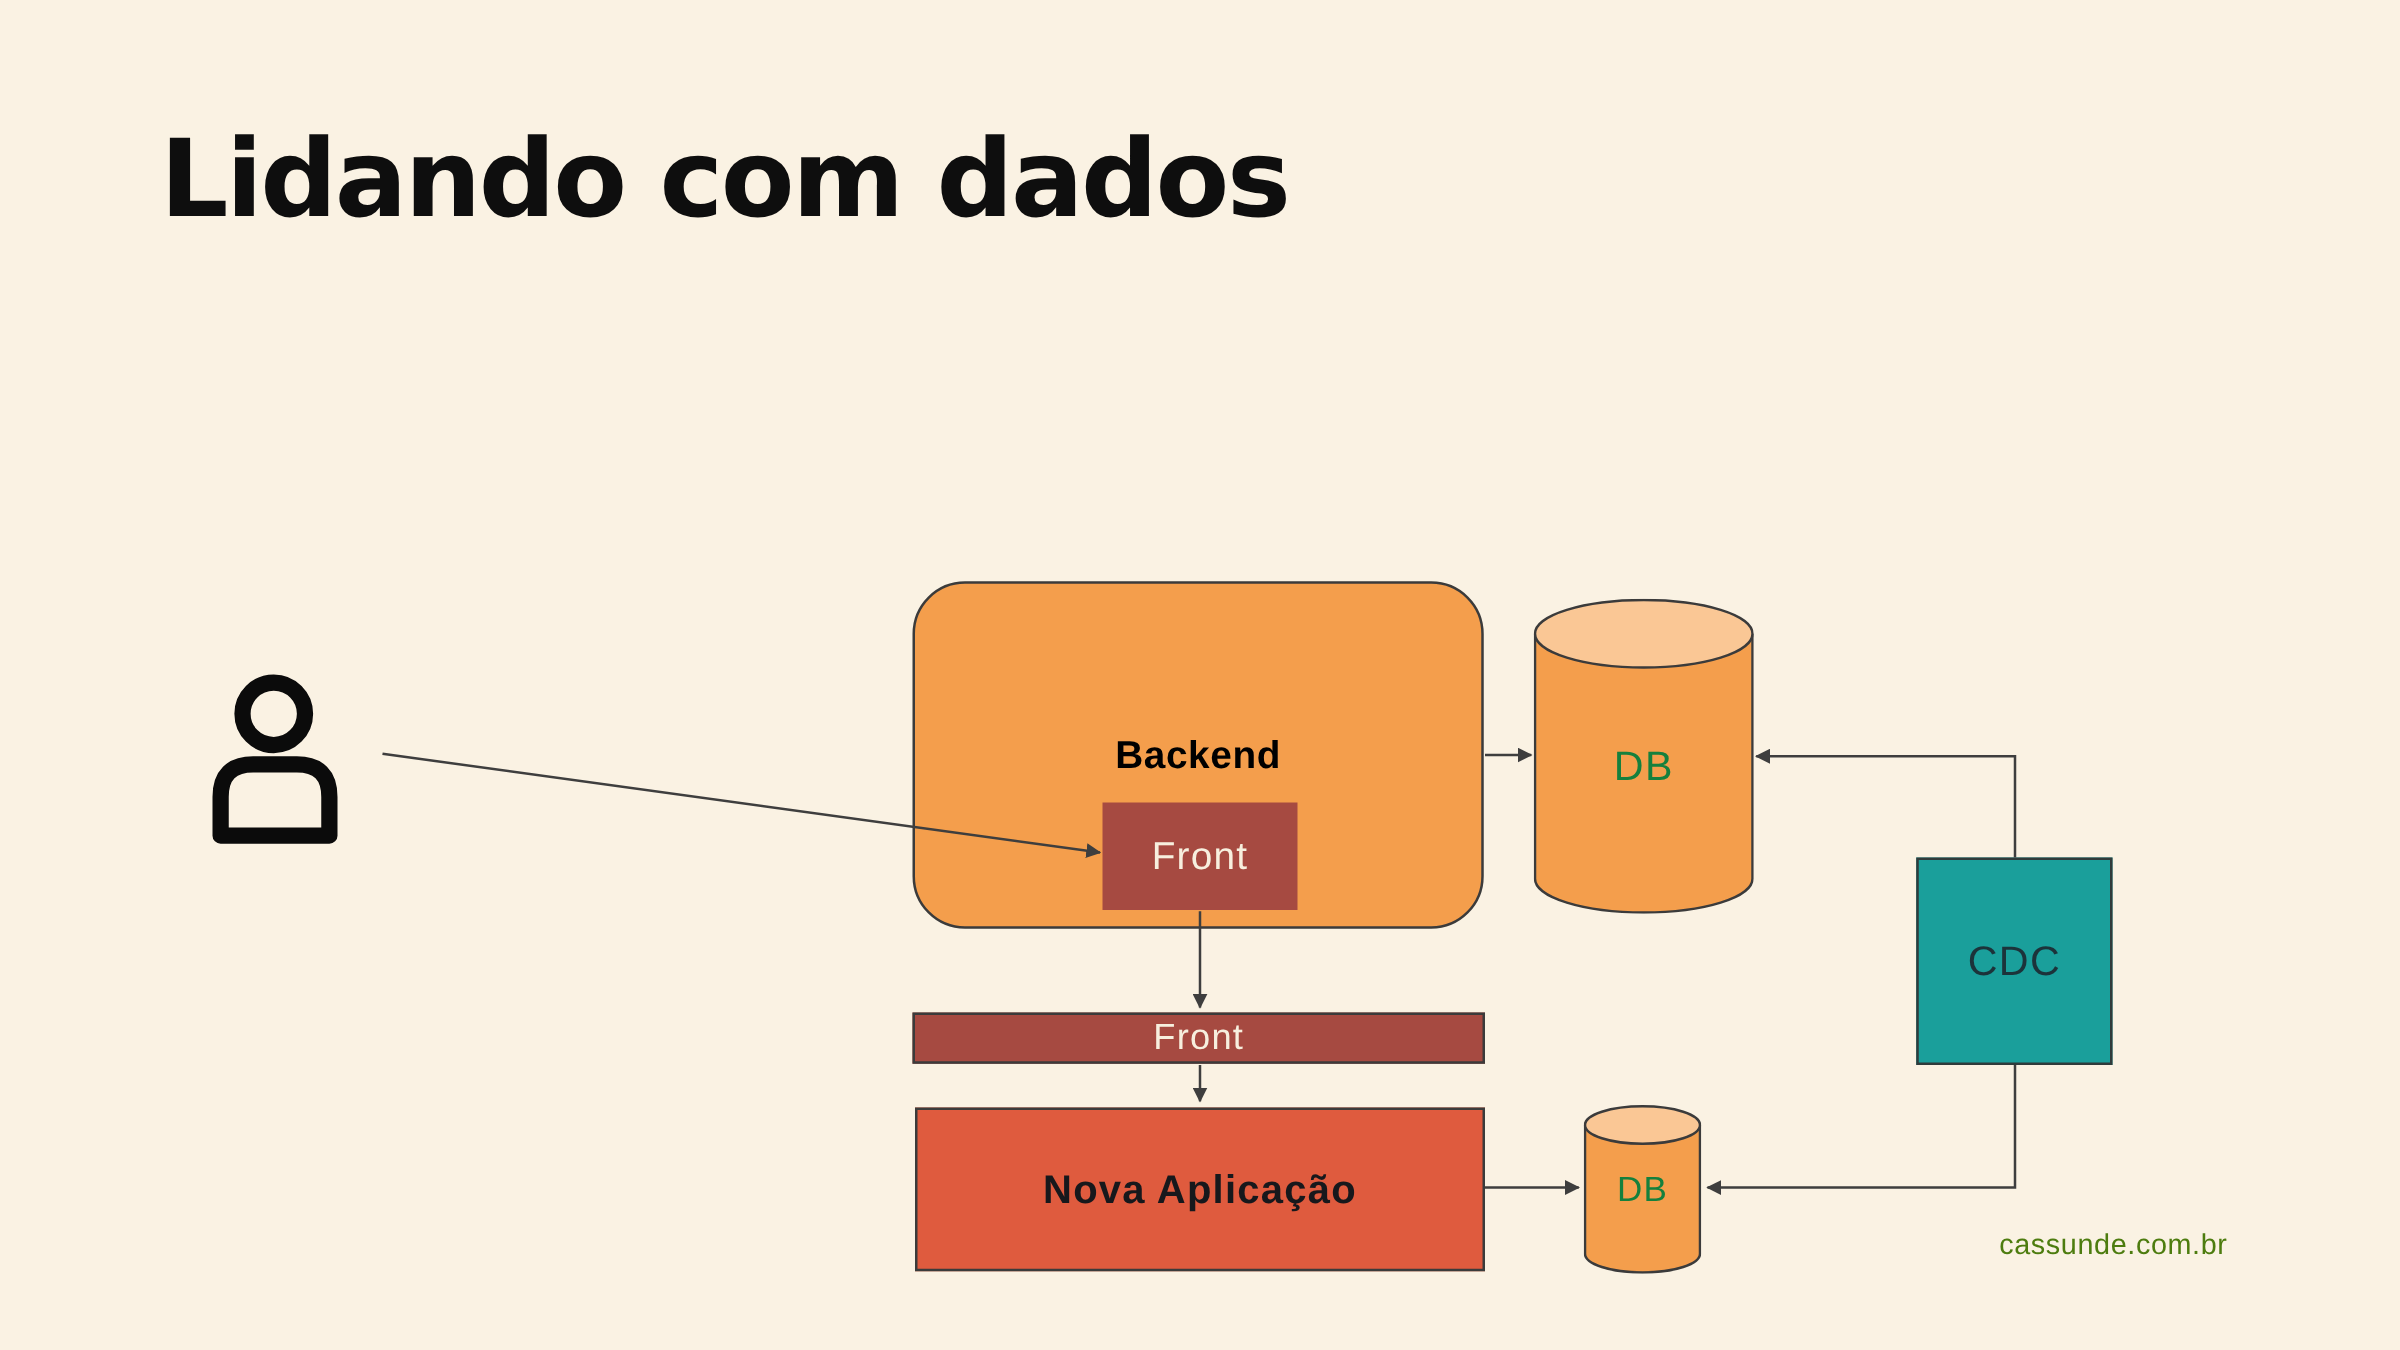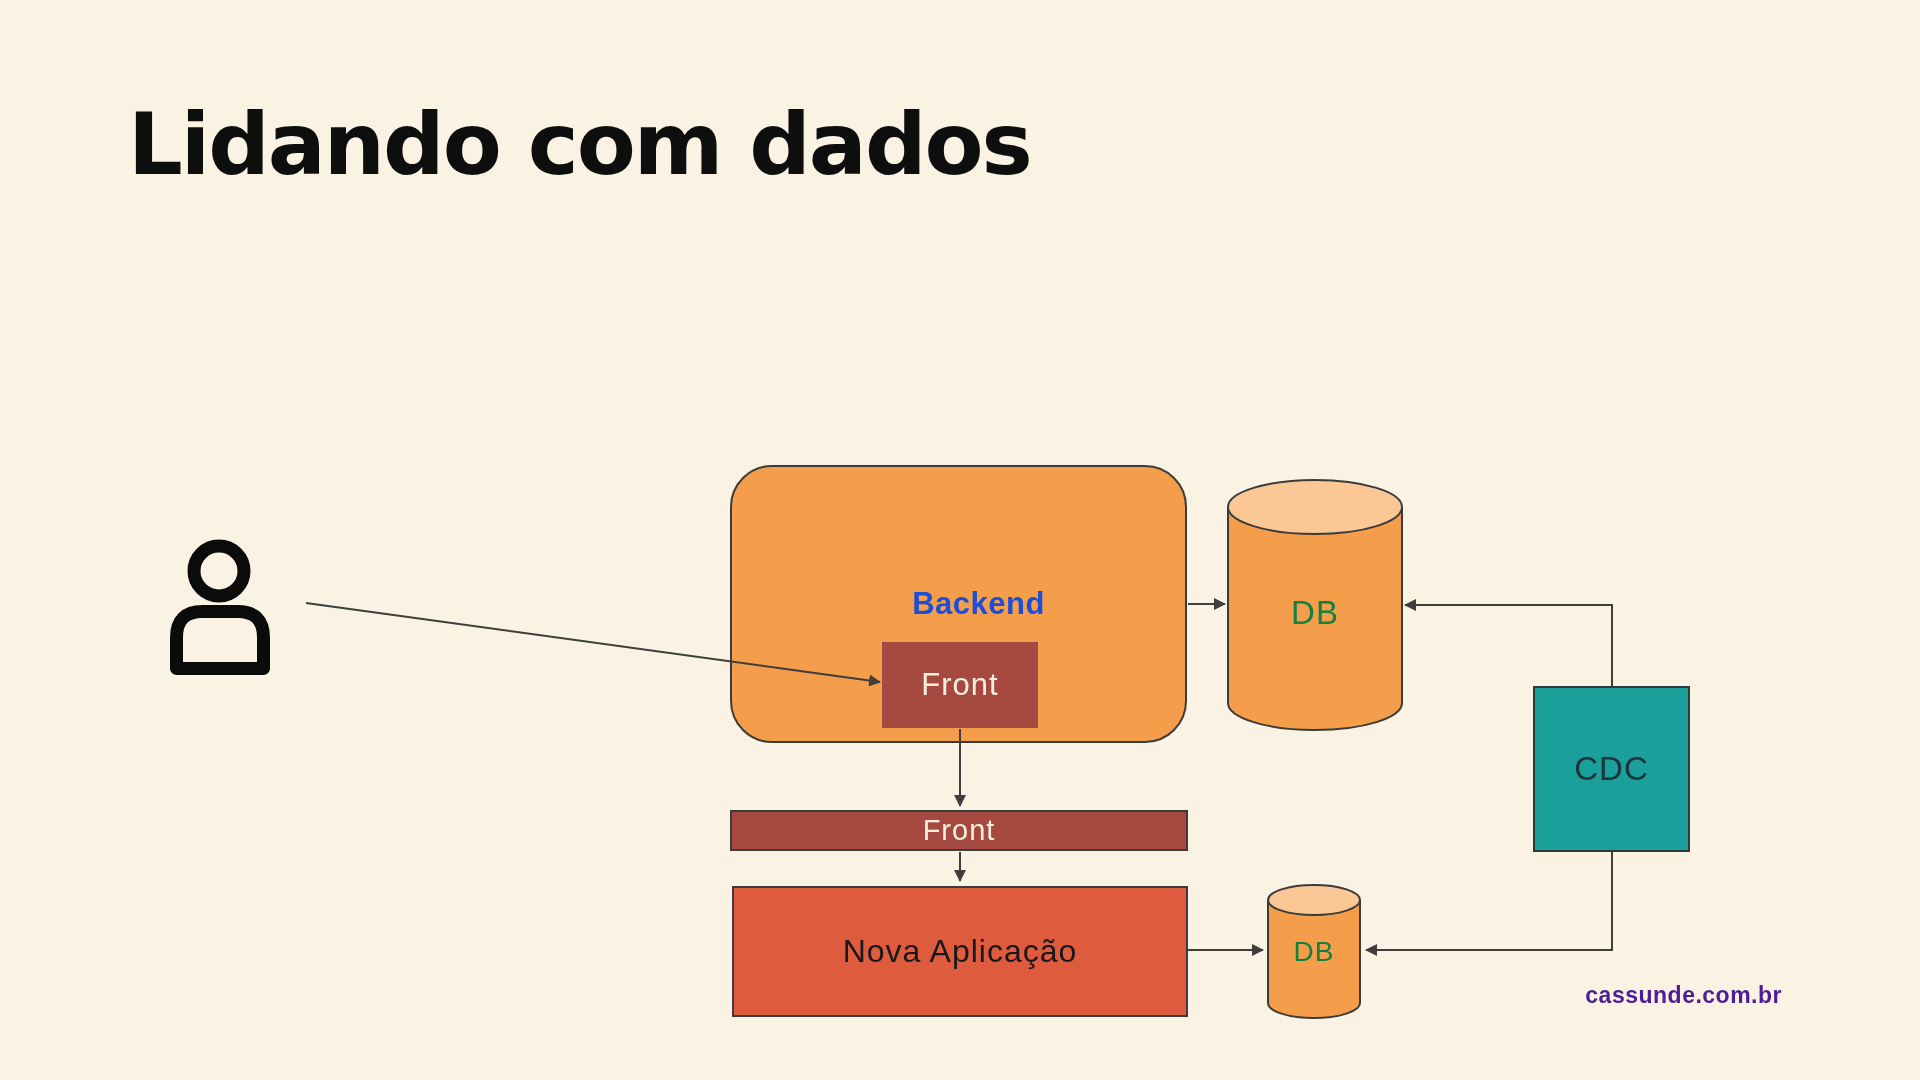--- a/index.html
+++ b/index.html
@@ -12,51 +12,51 @@
     font-size:86px;font-weight:800;letter-spacing:-2px;color:#0E0E0E;
     font-family:"DejaVu Sans","Liberation Sans",sans-serif;
   }
   .box{position:absolute;box-sizing:border-box;display:flex;align-items:center;justify-content:center;}
   .backend{
     left:730px;top:465px;width:457px;height:278px;
     background:#F49E4C;border:2px solid #3B3B3B;border-radius:42px;
   }
   .backend-label{
     position:absolute;left:730px;top:586px;width:457px;text-align:center;
-    font-size:31px;font-weight:700;color:#1d4ed8;letter-spacing:0.5px;padding-left:20px;
+    font-size:31px;font-weight:700;color:#000000;letter-spacing:0.5px;
   }
   .front-inner{
     left:882px;top:642px;width:156px;height:86px;background:#A64A41;
     color:#F7EFDE;font-size:31px;font-weight:300;letter-spacing:1px;
   }
   .front-bar{
     left:730px;top:810px;width:458px;height:41px;background:#A64A41;
     border:2px solid #3B3B3B;color:#F7EFDE;font-size:29px;font-weight:300;letter-spacing:1px;
   }
   .nova{
     left:732px;top:886px;width:456px;height:131px;background:#DF5B3E;
-    border:2px solid #3B3B3B;color:#17181C;font-size:32px;font-weight:400;letter-spacing:1px;
+    border:2px solid #3B3B3B;color:#17181C;font-size:32px;font-weight:700;letter-spacing:1px;
   }
   .cdc{
     left:1533px;top:686px;width:157px;height:166px;background:#1A9F9B;
     border:2px solid #2F3B3B;color:#1C333A;font-size:33px;font-weight:300;letter-spacing:1px;
   }
   .cyl{position:absolute;}
   .cyl-main{left:1227px;top:479px;}
   .cyl-nova{left:1267px;top:884px;}
   .db-label{
     position:absolute;text-align:center;color:#15803d;font-weight:300;letter-spacing:1px;
   }
   .db-main-label{left:1227px;top:594px;width:176px;font-size:33px;}
   .db-nova-label{left:1267px;top:936px;width:94px;font-size:28px;}
   .connectors{position:absolute;left:0;top:0;z-index:5;}
   .person{position:absolute;left:160px;top:530px;z-index:2;}
   .footer{
-    position:absolute;right:138px;top:982px;font-size:23px;font-weight:700;
-    color:#4c1d95;letter-spacing:0.5px;
+    position:absolute;right:138px;top:982px;font-size:23px;font-weight:400;
+    color:#4d7c0f;letter-spacing:0.5px;
   }
 </style>
 </head>
 <body>
 
 <div class="slide">
 
   <h1 class="title">Lidando com dados</h1>
 
   <svg class="person" width="120" height="152" viewBox="0 0 120 152">

